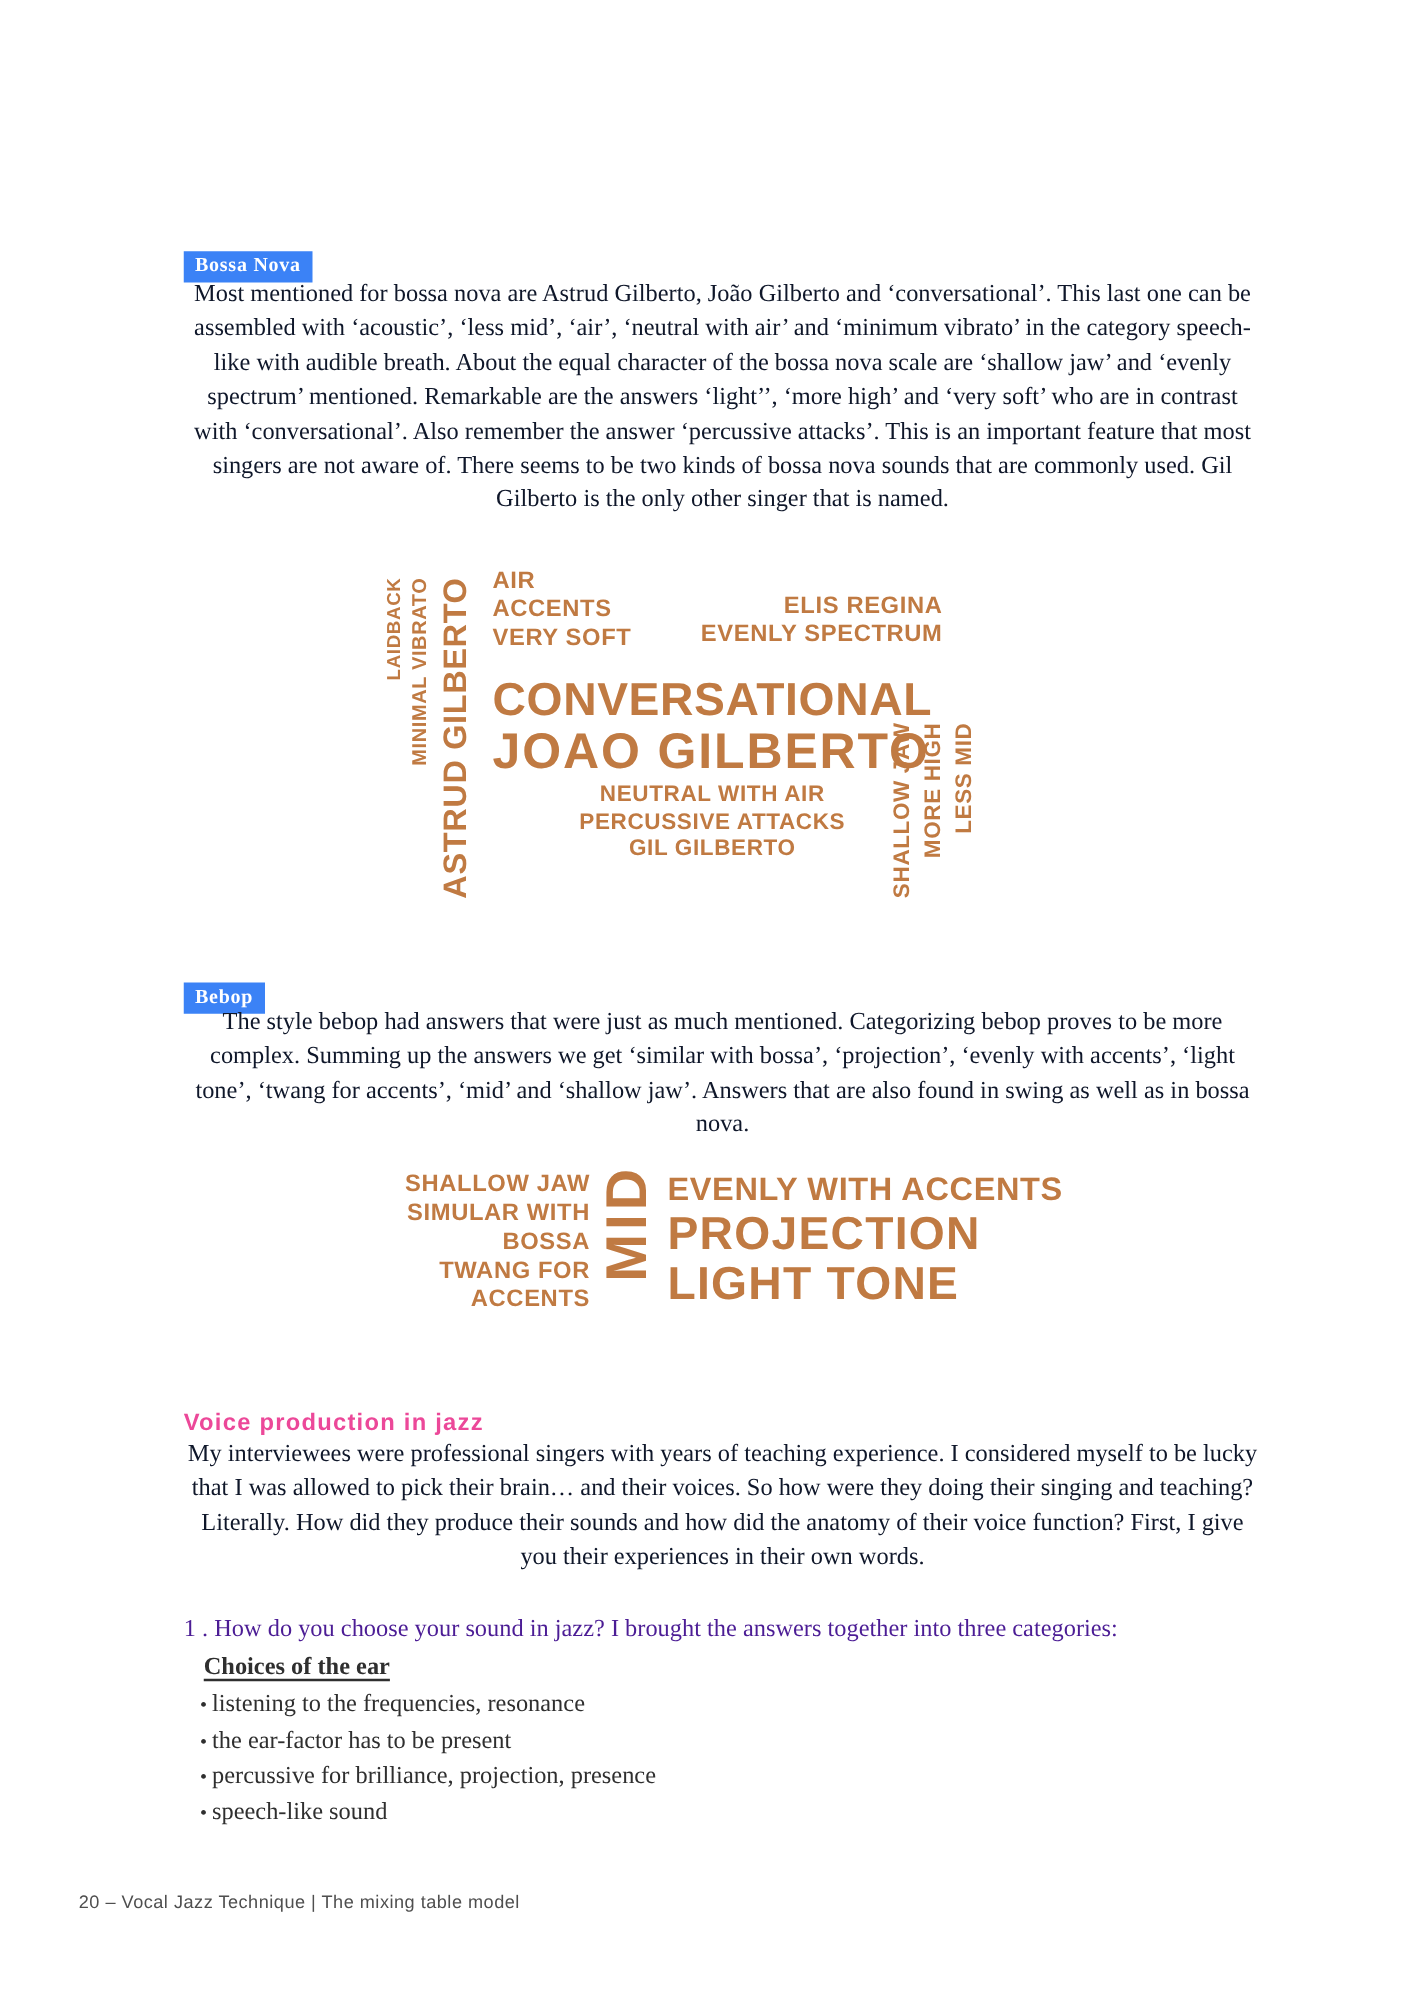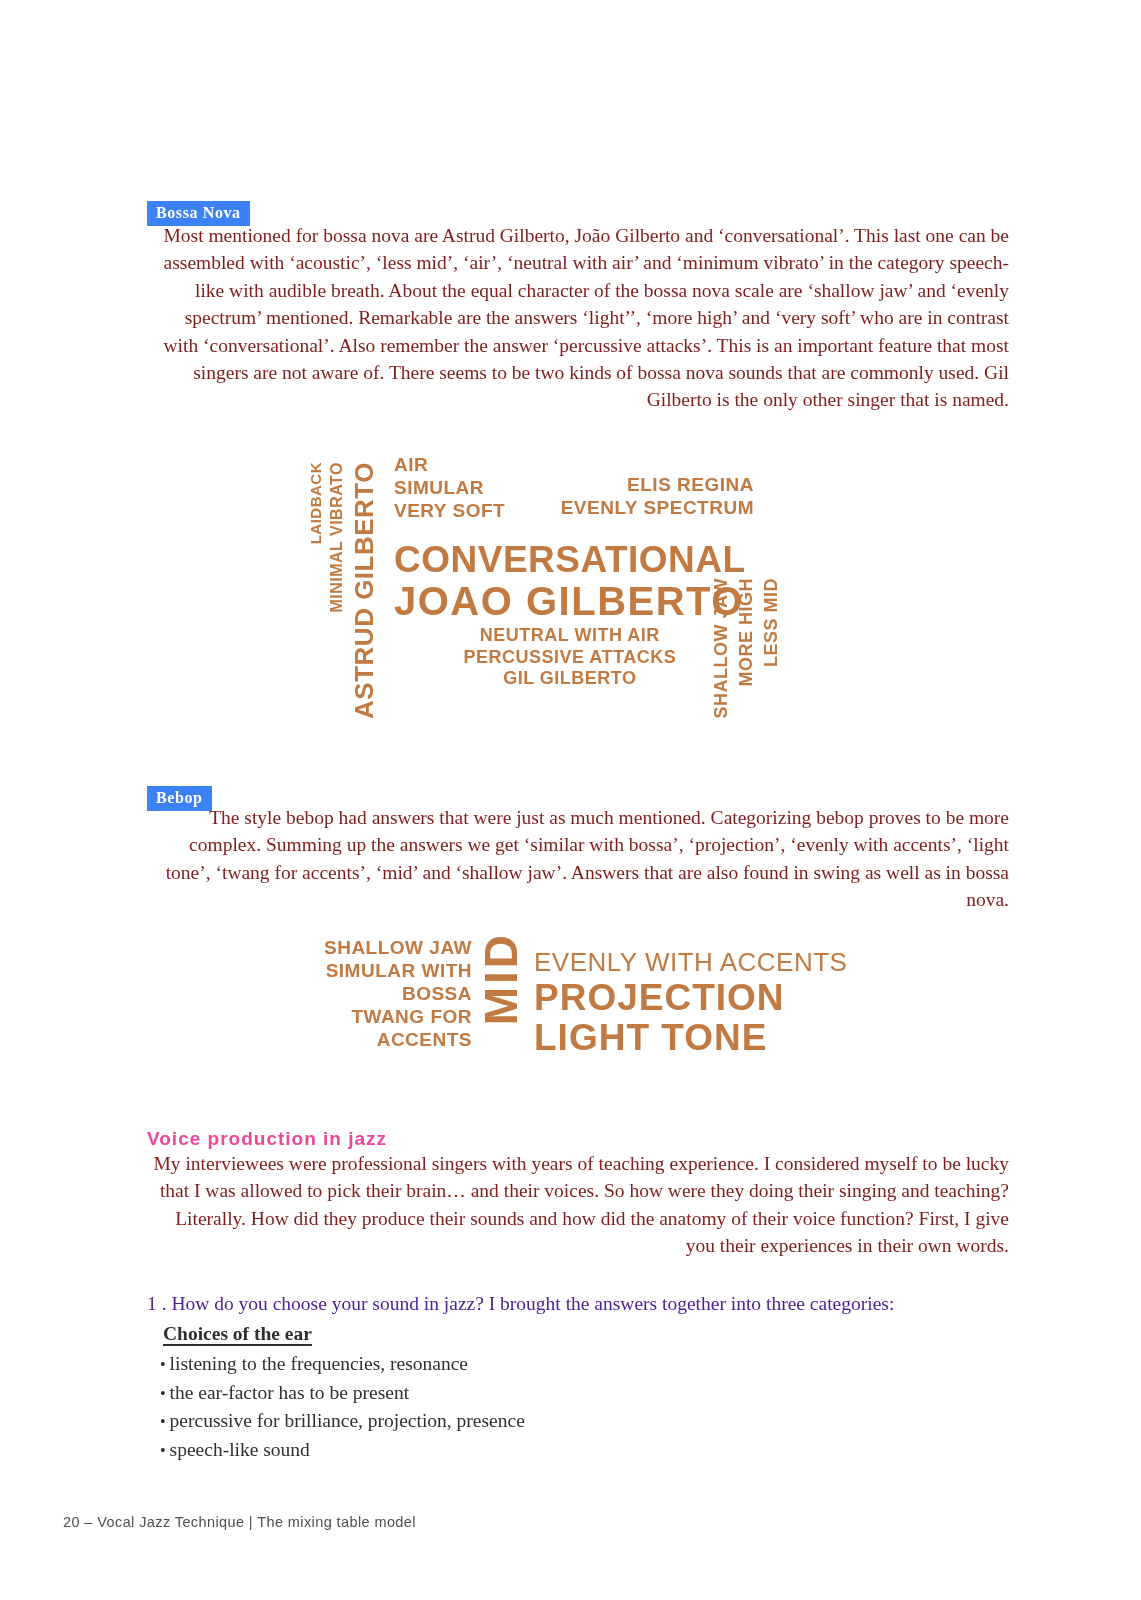--- a/index.html
+++ b/index.html
@@ -24,22 +24,22 @@
     font-size: 16px;
     letter-spacing: 0.6px;
     padding: 3px 9px 4px 9px;
   }
 
   
   .para {
     width: 862px;
     font-size: 19.5px;
     line-height: 27.4px;
-    color: #7f1d1d;
-    text-align: right;
+    color: #0f172a;
+    text-align: center;
   }
 
   
   .wc { color: #c07a42; font-family: "Liberation Sans", sans-serif; }
   .wc * { color: #c07a42; }
   .vtext {
     writing-mode: vertical-rl;
     transform: rotate(180deg);
     display: inline-block;
     line-height: 1;
@@ -57,21 +57,21 @@
   .w-joao { font-weight: 700; font-size: 40px; line-height: 43px; letter-spacing: 1.5px; white-space: nowrap; }
   .wc1-rightstack { text-align: center; font-weight: 700; font-size: 18px; line-height: 21.5px; letter-spacing: 0.5px; margin-top: 2px; }
   .wc1-topright { position: absolute; right: 36px; top: 27px; text-align: right; font-weight: 700; font-size: 19px; line-height: 23px; letter-spacing: 0.5px; }
   .wc1-vright { position: absolute; left: 404px; top: 132px; display: flex; gap: 7px; align-items: flex-start; font-weight: 700; font-size: 18px; letter-spacing: 0.5px; }
 
   
   .wc2 { left: 268px; top: 930px; width: 575px; height: 120px; }
   .wc2-left { position: absolute; left: 0; top: 6px; width: 204px; text-align: right; font-weight: 700; font-size: 19px; line-height: 23px; letter-spacing: 0.5px; }
   .wc2-mid { position: absolute; left: 210px; top: 2px; font-weight: 700; font-size: 46px; letter-spacing: 3px; }
   .wc2-right { position: absolute; left: 266px; top: 0; }
-  .w-evenly { font-weight: 400; font-size: 26px; line-height: 31px; letter-spacing: 0.5px; white-space: nowrap; margin-top: 17px; }
+  .w-evenly { font-weight: 700; font-size: 26px; line-height: 31px; letter-spacing: 0.5px; white-space: nowrap; margin-top: 6px; }
   .w-projection, .w-lighttone { font-weight: 700; font-size: 37px; line-height: 40px; letter-spacing: 1px; white-space: nowrap; }
 
   
   .h-sans {
     font-family: "Liberation Sans", sans-serif;
     font-weight: 700;
     font-size: 19px;
     letter-spacing: 1px;
     color: #ec4899;
   }
@@ -110,21 +110,21 @@
   <div class="abs wc wc1">
     <div class="wc1-vleft">
       <span class="vtext w-laidback">LAIDBACK</span>
       <span class="vtext w-minvib">MINIMAL VIBRATO</span>
       <span class="vtext w-astrud">ASTRUD GILBERTO</span>
     </div>
 
     <div class="wc1-main">
       <div class="wc1-smallstack">
         <div>AIR</div>
-        <div>SIMULAR</div>
+        <div>ACCENTS</div>
         <div>VERY SOFT</div>
       </div>
       <div class="w-conversational">CONVERSATIONAL</div>
       <div class="w-joao">JOAO GILBERTO</div>
       <div class="wc1-rightstack">
         <div>NEUTRAL WITH AIR</div>
         <div>PERCUSSIVE ATTACKS</div>
         <div>GIL GILBERTO</div>
       </div>
     </div>

